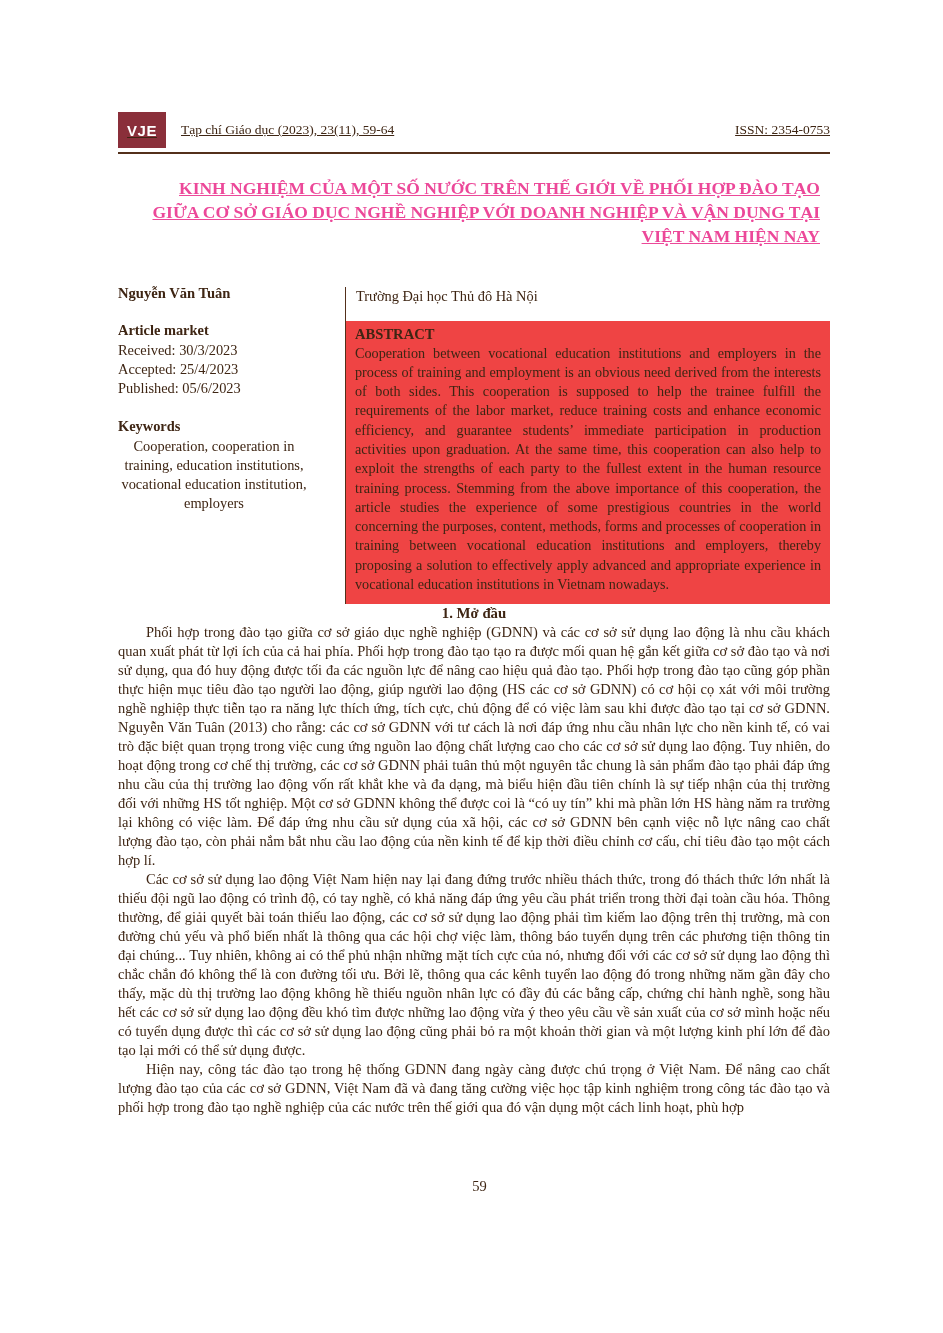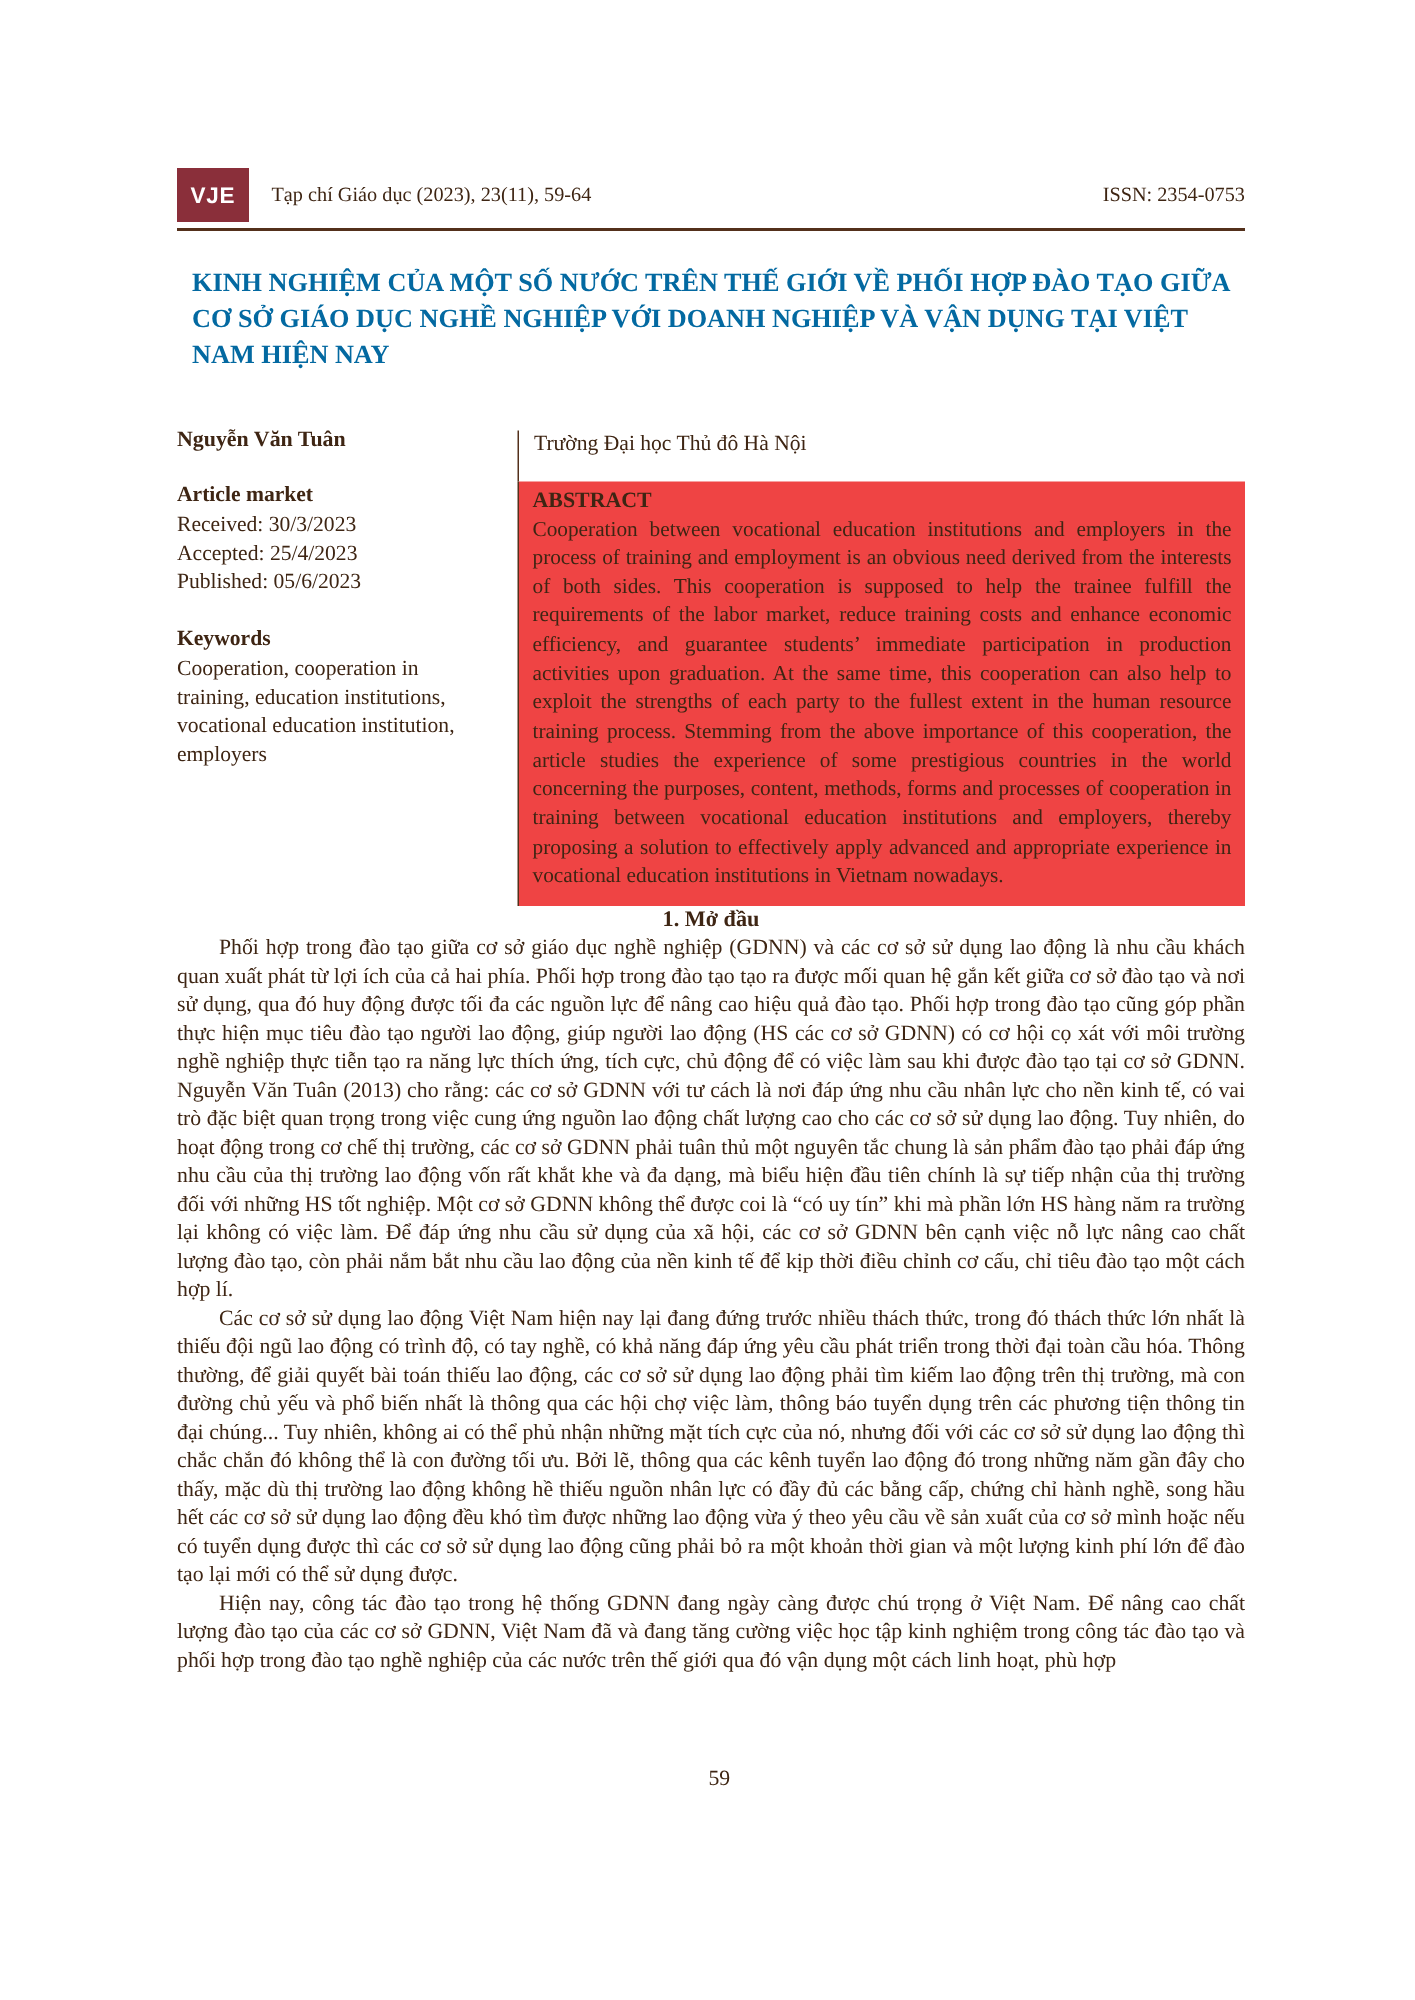--- a/index.html
+++ b/index.html
@@ -13,57 +13,59 @@
     overflow:hidden;
     margin:0 auto;
   }
   .content { position:absolute; left:118px; top:112px; width:712px; }
 
   
   .header-bar {
     display:flex; align-items:center;
     border-bottom:2px solid #53301b;
     padding-bottom:4px;
+    text-decoration:underline;
   }
   .vje-box {
     width:48px; height:36px;
     background:#8a2f3a;
     color:#ffffff;
     display:flex; align-items:center; justify-content:center;
     font-family:"Liberation Sans","DejaVu Sans",sans-serif;
     font-weight:bold; font-size:15px; letter-spacing:0.5px;
   }
   .journal-line { margin-left:15px; font-size:13.5px; }
   .issn { margin-left:auto; font-size:13.5px; }
 
   
   .title {
     margin-top:22px;
-    text-align:left;
+    text-align:right;
     font-weight:bold;
     font-size:17.5px;
     line-height:24px;
-    color:#0369a1;
+    color:#ec4899;
     padding:0 10px;
+    text-decoration:underline;
   }
 
   
   .info-grid {
     margin-top:27px;
     display:grid;
     grid-template-columns:227px 1fr;
   }
   .author-cell { padding-top:10px; font-weight:bold; font-size:14.6px; }
   .cell-right { border-left:1.5px solid #53301b; }
   .affil-cell { padding:0 0 14px 10px; font-size:14.4px; line-height:19.5px;margin-top:12px; }
   .affil-email { font-style:italic; }
   .history-cell { padding-right:32px; font-size:14.4px; line-height:19px; }
   .info-label { font-weight:bold; margin-bottom:1px; }
   .keywords-block { margin-top:19px; }
-  .keywords-text { width:192px; }
+  .keywords-text { width:192px;text-align:center; }
   .abstract-box { background:#ef4444; padding:5px 9px 10px 9px; }
   .abstract-label { font-weight:bold; font-size:14.6px; margin-bottom:1px; }
   .abstract-text { font-size:14.2px; line-height:19.3px; text-align:justify; }
 
   
   .section-heading { font-weight:bold; font-size:14.8px; line-height:19px;text-align:center; }
   .para {
     font-size:14.5px;
     line-height:19px;
     text-align:justify;

